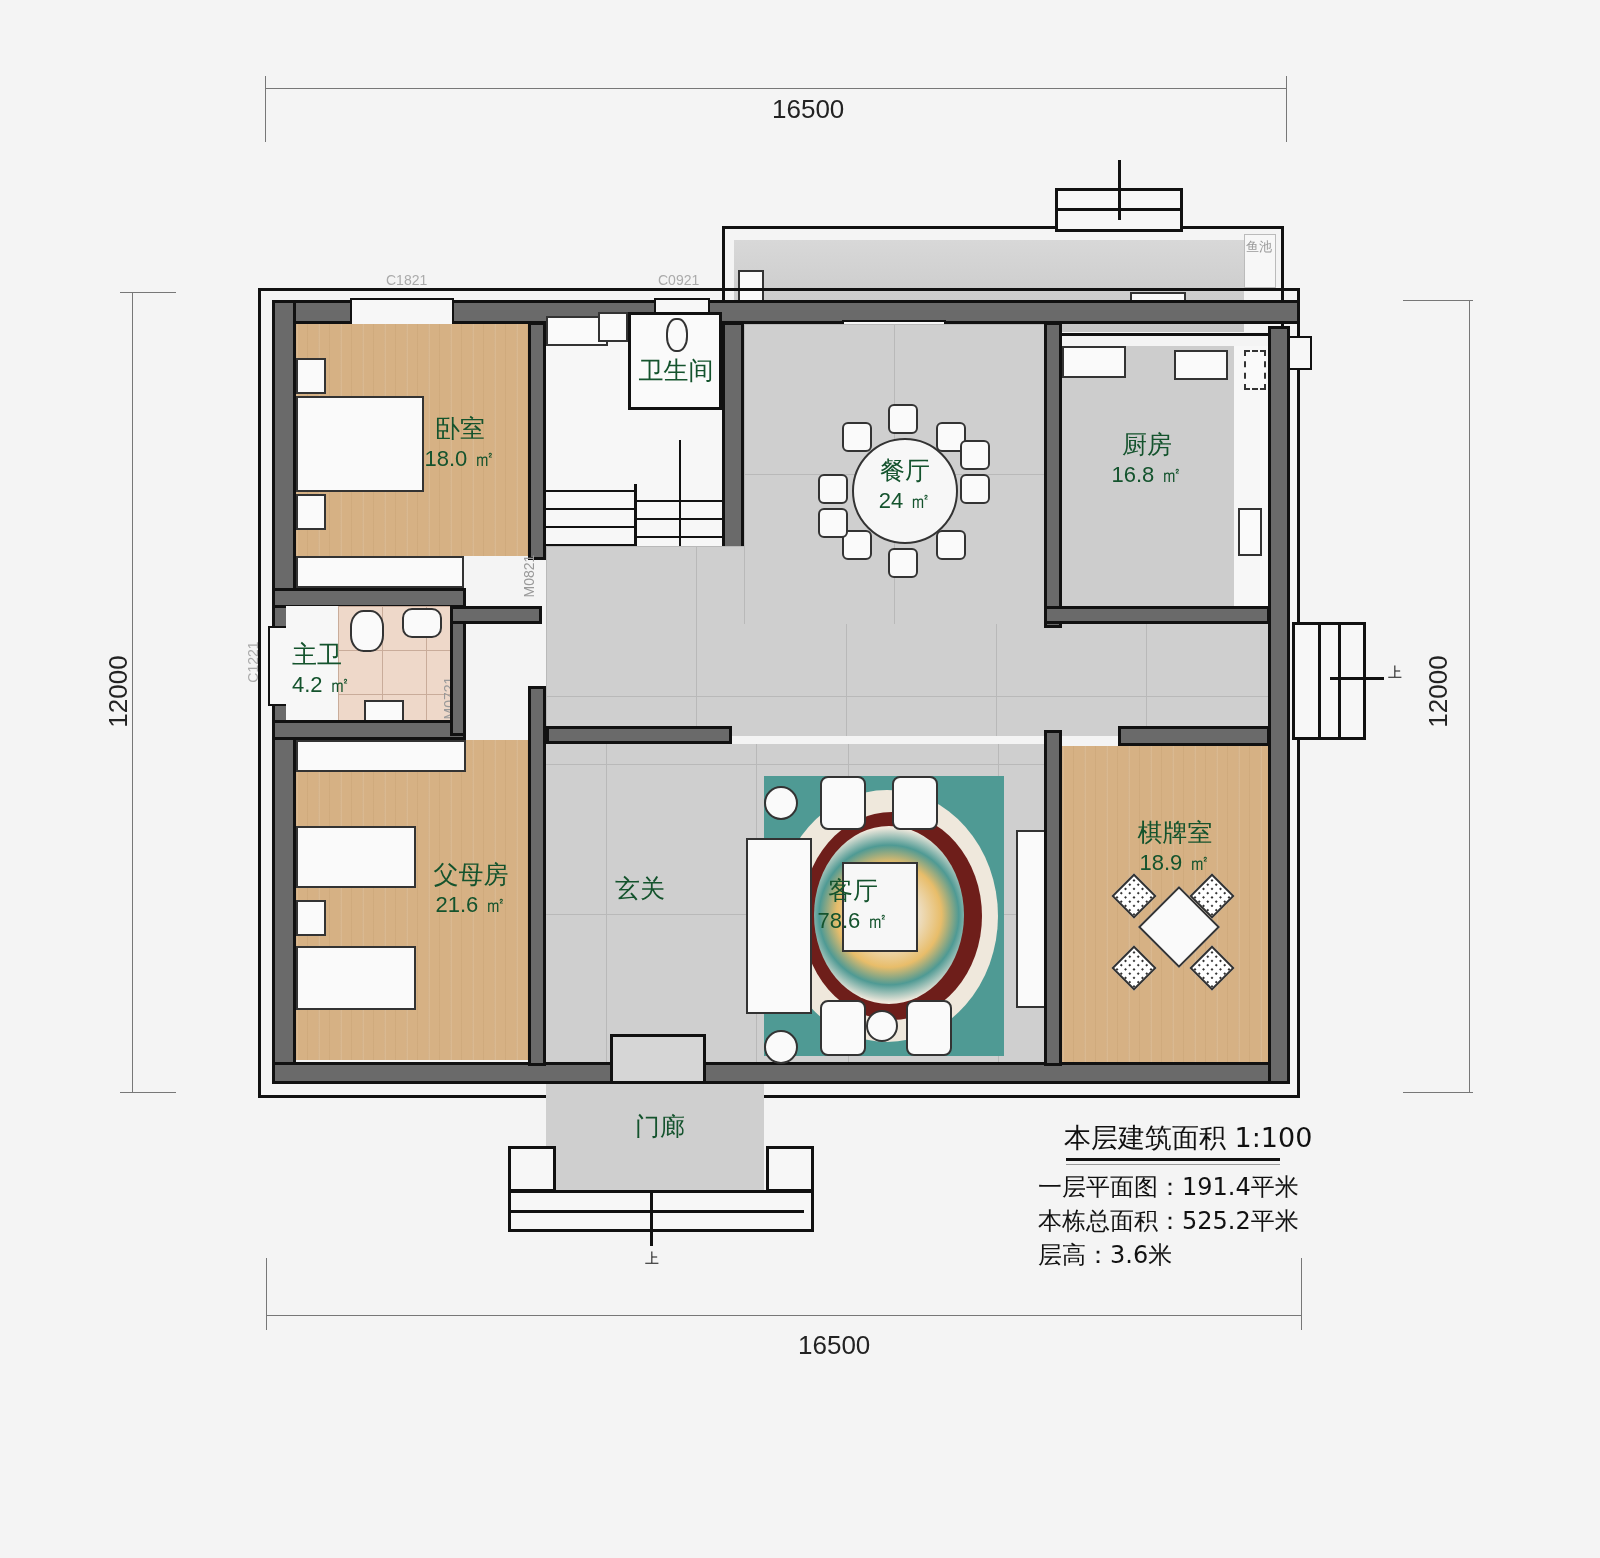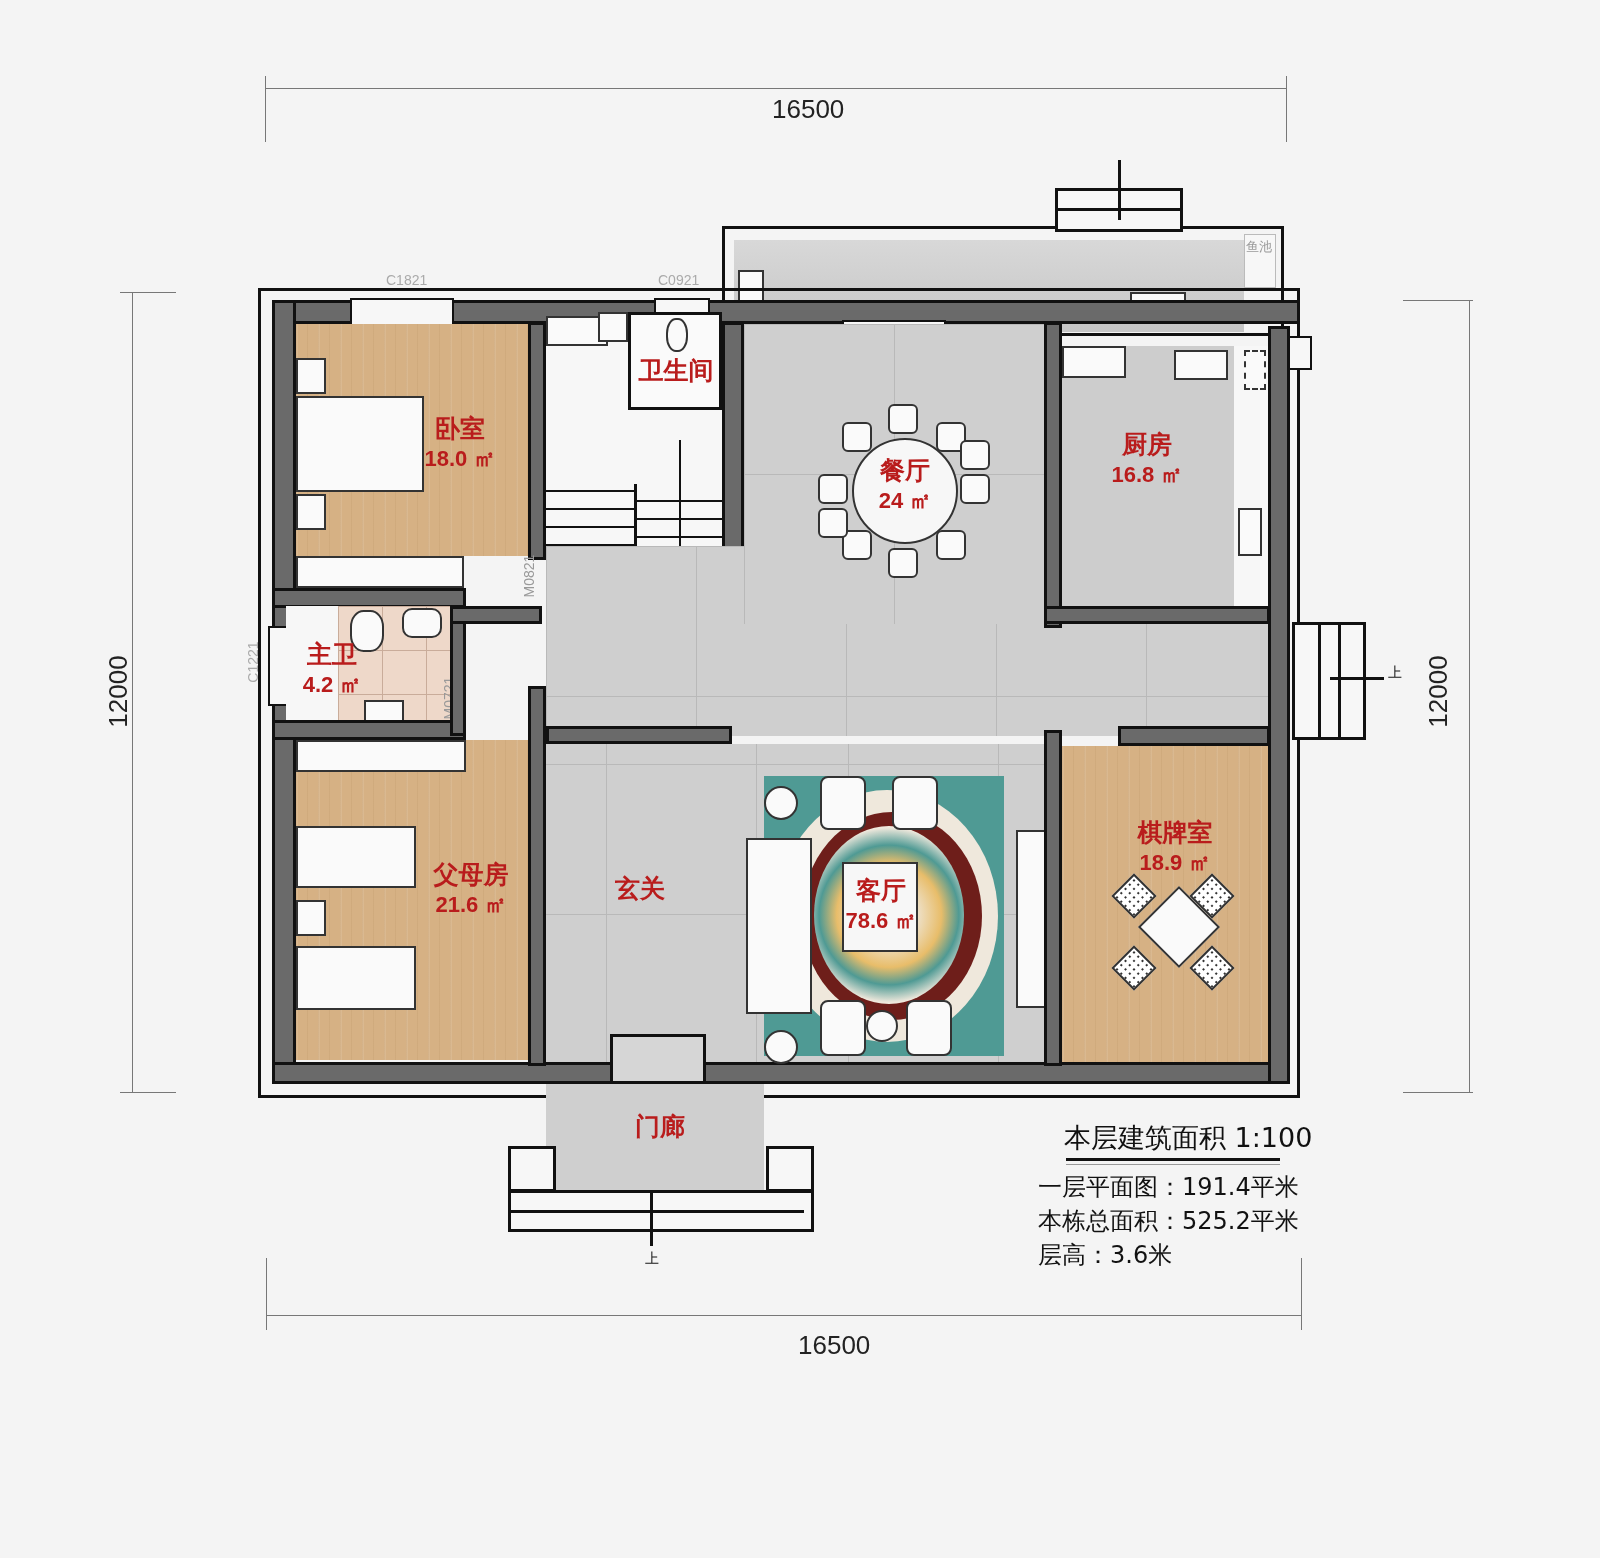--- a/index.html
+++ b/index.html
@@ -15,21 +15,21 @@
           background-image:repeating-linear-gradient(90deg, rgba(255,255,255,0.10) 0 2px, transparent 2px 22px),
                            repeating-linear-gradient(90deg, rgba(150,110,60,0.10) 0 1px, transparent 1px 11px); }
   .tile { background-color:#cfcfcf;
           background-image:linear-gradient(#b9b9b9 1px, transparent 1px), linear-gradient(90deg, #b9b9b9 1px, transparent 1px);
           background-size:150px 150px; }
   .stone { background:#d2d2d2; }
   .pinktile { background-color:#eed8c9;
           background-image:linear-gradient(#c9ac9a 1px, transparent 1px), linear-gradient(90deg, #c9ac9a 1px, transparent 1px);
           background-size:44px 44px; }
   .white { background:#f7f7f7; }
-  .room-label { position:absolute; text-align:center; font-size:25px; line-height:30px; color:#b91c1c;font-weight:bold; }
+  .room-label { position:absolute; text-align:center; font-size:25px; line-height:30px; color:#14532d; }
   .room-area { display:block; font-family:"Liberation Sans", sans-serif; font-size:22px; }
   .label-small { position:absolute; font-family:"Liberation Sans", sans-serif; font-size:14px; color:#aaa; }
   .furn { position:absolute; background:#fafafa; border:2px solid #333; box-sizing:border-box; }
   .step { position:absolute; border:3px solid #111; box-sizing:border-box; background:#f7f7f7; }
   .legend { position:absolute; font-size:24px; line-height:34px; color:#111; }
 </style>
 </head>
 <body>
 
 <div class="dimline" style="left:265px;top:88px;width:1022px;height:1px;"></div>
@@ -88,21 +88,21 @@
 </div>
 <div class="furn" style="left:296px;top:556px;width:168px;height:32px;"></div>
 
 <div class="wall" style="left:272px;top:588px;width:194px;height:20px;"></div>
 
 <div class="abs white" style="left:286px;top:606px;width:52px;height:116px;"></div>
 <div class="abs pinktile" style="left:338px;top:606px;width:112px;height:116px;"></div>
 <div class="furn" style="left:350px;top:610px;width:34px;height:42px;border-radius:40%;"></div>
 <div class="furn" style="left:402px;top:608px;width:40px;height:30px;border-radius:10px;"></div>
 <div class="furn" style="left:364px;top:700px;width:40px;height:22px;"></div>
-<div class="room-label" style="left:292px;top:640px;width:80px;text-align:center;">
+<div class="room-label" style="left:292px;top:640px;width:80px;text-align:left;">
   <span>主卫</span>
   <span class="room-area">4.2 ㎡</span>
 </div>
 <div class="label-small vtext" style="left:428px;top:690px;color:#999;">M0721</div>
 
 <div class="wall" style="left:272px;top:720px;width:194px;height:20px;"></div>
 <div class="wall" style="left:450px;top:606px;width:16px;height:130px;"></div>
 <div class="wall" style="left:450px;top:606px;width:92px;height:18px;"></div>
 
 <div class="abs wood" style="left:296px;top:740px;width:232px;height:320px;"></div>
@@ -186,21 +186,21 @@
 <div class="room-label" style="left:598px;top:874px;width:84px;">
   <span>玄关</span>
 </div>
 
 <div class="abs tile" style="left:758px;top:744px;width:286px;height:318px;background-position:-60px 20px;"></div>
 <div class="abs" style="left:764px;top:776px;width:240px;height:280px;background:#4f9a94;"></div>
 <div class="abs" style="left:776px;top:790px;width:222px;height:252px;border-radius:50%;background:#efe8dc;"></div>
 <div class="abs" style="left:802px;top:812px;width:180px;height:208px;border-radius:50%;background:#6e1e1a;"></div>
 <div class="abs" style="left:814px;top:826px;width:150px;height:178px;border-radius:50%;background:radial-gradient(circle,#efe8dc 20%,#e8bd6a 45%,#4f9a94 60%,#efe8dc 75%);"></div>
 <div class="abs white" style="left:842px;top:862px;width:76px;height:90px;border:2px solid #333;box-sizing:border-box;"></div>
-<div class="room-label" style="left:836px;top:876px;width:90px;">
+<div class="room-label" style="left:808px;top:876px;width:90px;">
   <span>客厅</span>
   <span class="room-area">78.6 ㎡</span>
 </div>
 <div class="furn" style="left:746px;top:838px;width:66px;height:176px;"></div>
 <div class="furn" style="left:820px;top:776px;width:46px;height:54px;border-radius:8px;"></div>
 <div class="furn" style="left:892px;top:776px;width:46px;height:54px;border-radius:8px;"></div>
 <div class="furn" style="left:820px;top:1000px;width:46px;height:56px;border-radius:8px;"></div>
 <div class="furn" style="left:906px;top:1000px;width:46px;height:56px;border-radius:8px;"></div>
 <div class="furn" style="left:764px;top:786px;width:34px;height:34px;border-radius:50%;"></div>
 <div class="furn" style="left:764px;top:1030px;width:34px;height:34px;border-radius:50%;"></div>

